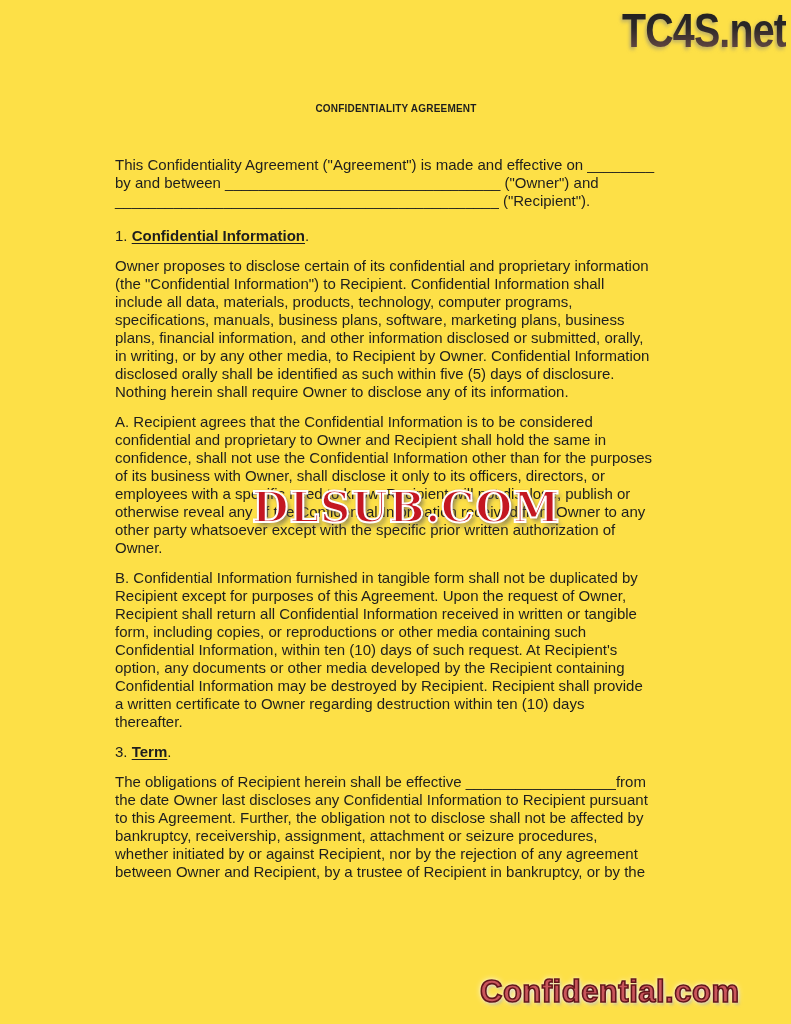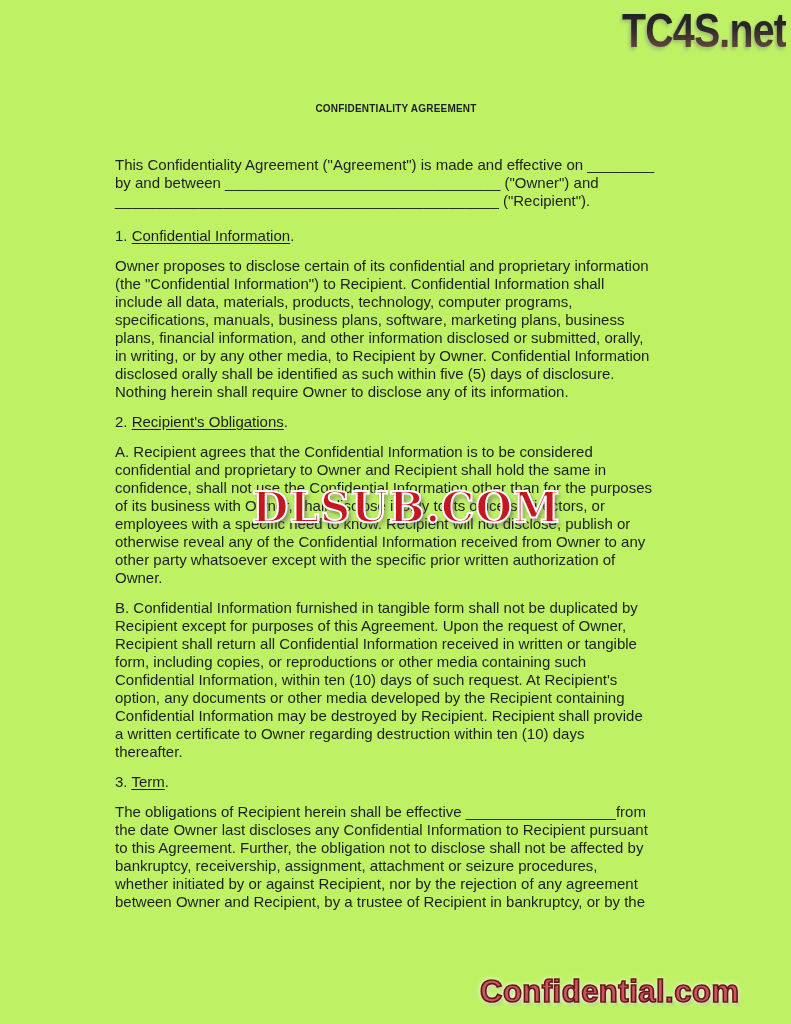--- a/index.html
+++ b/index.html
@@ -7,21 +7,21 @@
     width: 791px; height: 1024px;
     background: #ffffff;
     font-family: "Liberation Sans", sans-serif;
     color: #1e1e1e;
     overflow: hidden;
     position: relative;
   }
   .page {
     position: relative;
     width: 791px; height: 1024px;
-    background: #bef264;
+    background: #fde047;
   }
 
   
   .logo-top {
     position: absolute;
     top: 3px; right: 5px;
     font-family: "Liberation Sans", sans-serif;
     font-weight: bold;
     font-size: 48px;
     letter-spacing: -1px;
@@ -60,21 +60,21 @@
     margin: 12px 0 12px 0;
   }
   .intro { margin-bottom: 17px; }
   .heading {
     font-size: 15px;
     line-height: 18px;
     white-space: pre;
     margin: 0 0 12px 0;
   }
   .heading .hd {
-    font-weight: normal;
+    font-weight: bold;
     text-decoration: underline;
     text-underline-offset: 2px;
     margin-top: 20px;
   }
 
   
   .wm-center {
     position: absolute;
     left: 252px; top: 483px;
     font-family: "DejaVu Serif", serif;
@@ -123,21 +123,20 @@
 
     <p class="para">Owner proposes to disclose certain of its confidential and proprietary information
 (the "Confidential Information") to Recipient. Confidential Information shall
 include all data, materials, products, technology, computer programs,
 specifications, manuals, business plans, software, marketing plans, business
 plans, financial information, and other information disclosed or submitted, orally,
 in writing, or by any other media, to Recipient by Owner. Confidential Information
 disclosed orally shall be identified as such within five (5) days of disclosure.
 Nothing herein shall require Owner to disclose any of its information.</p>
 
-    <div class="heading"><span>2. </span><span class="hd">Recipient's Obligations</span><span>.</span></div>
 
     <p class="para">A. Recipient agrees that the Confidential Information is to be considered
 confidential and proprietary to Owner and Recipient shall hold the same in
 confidence, shall not use the Confidential Information other than for the purposes
 of its business with Owner, shall disclose it only to its officers, directors, or
 employees with a specific need to know. Recipient will not disclose, publish or
 otherwise reveal any of the Confidential Information received from Owner to any
 other party whatsoever except with the specific prior written authorization of
 Owner.</p>
 

